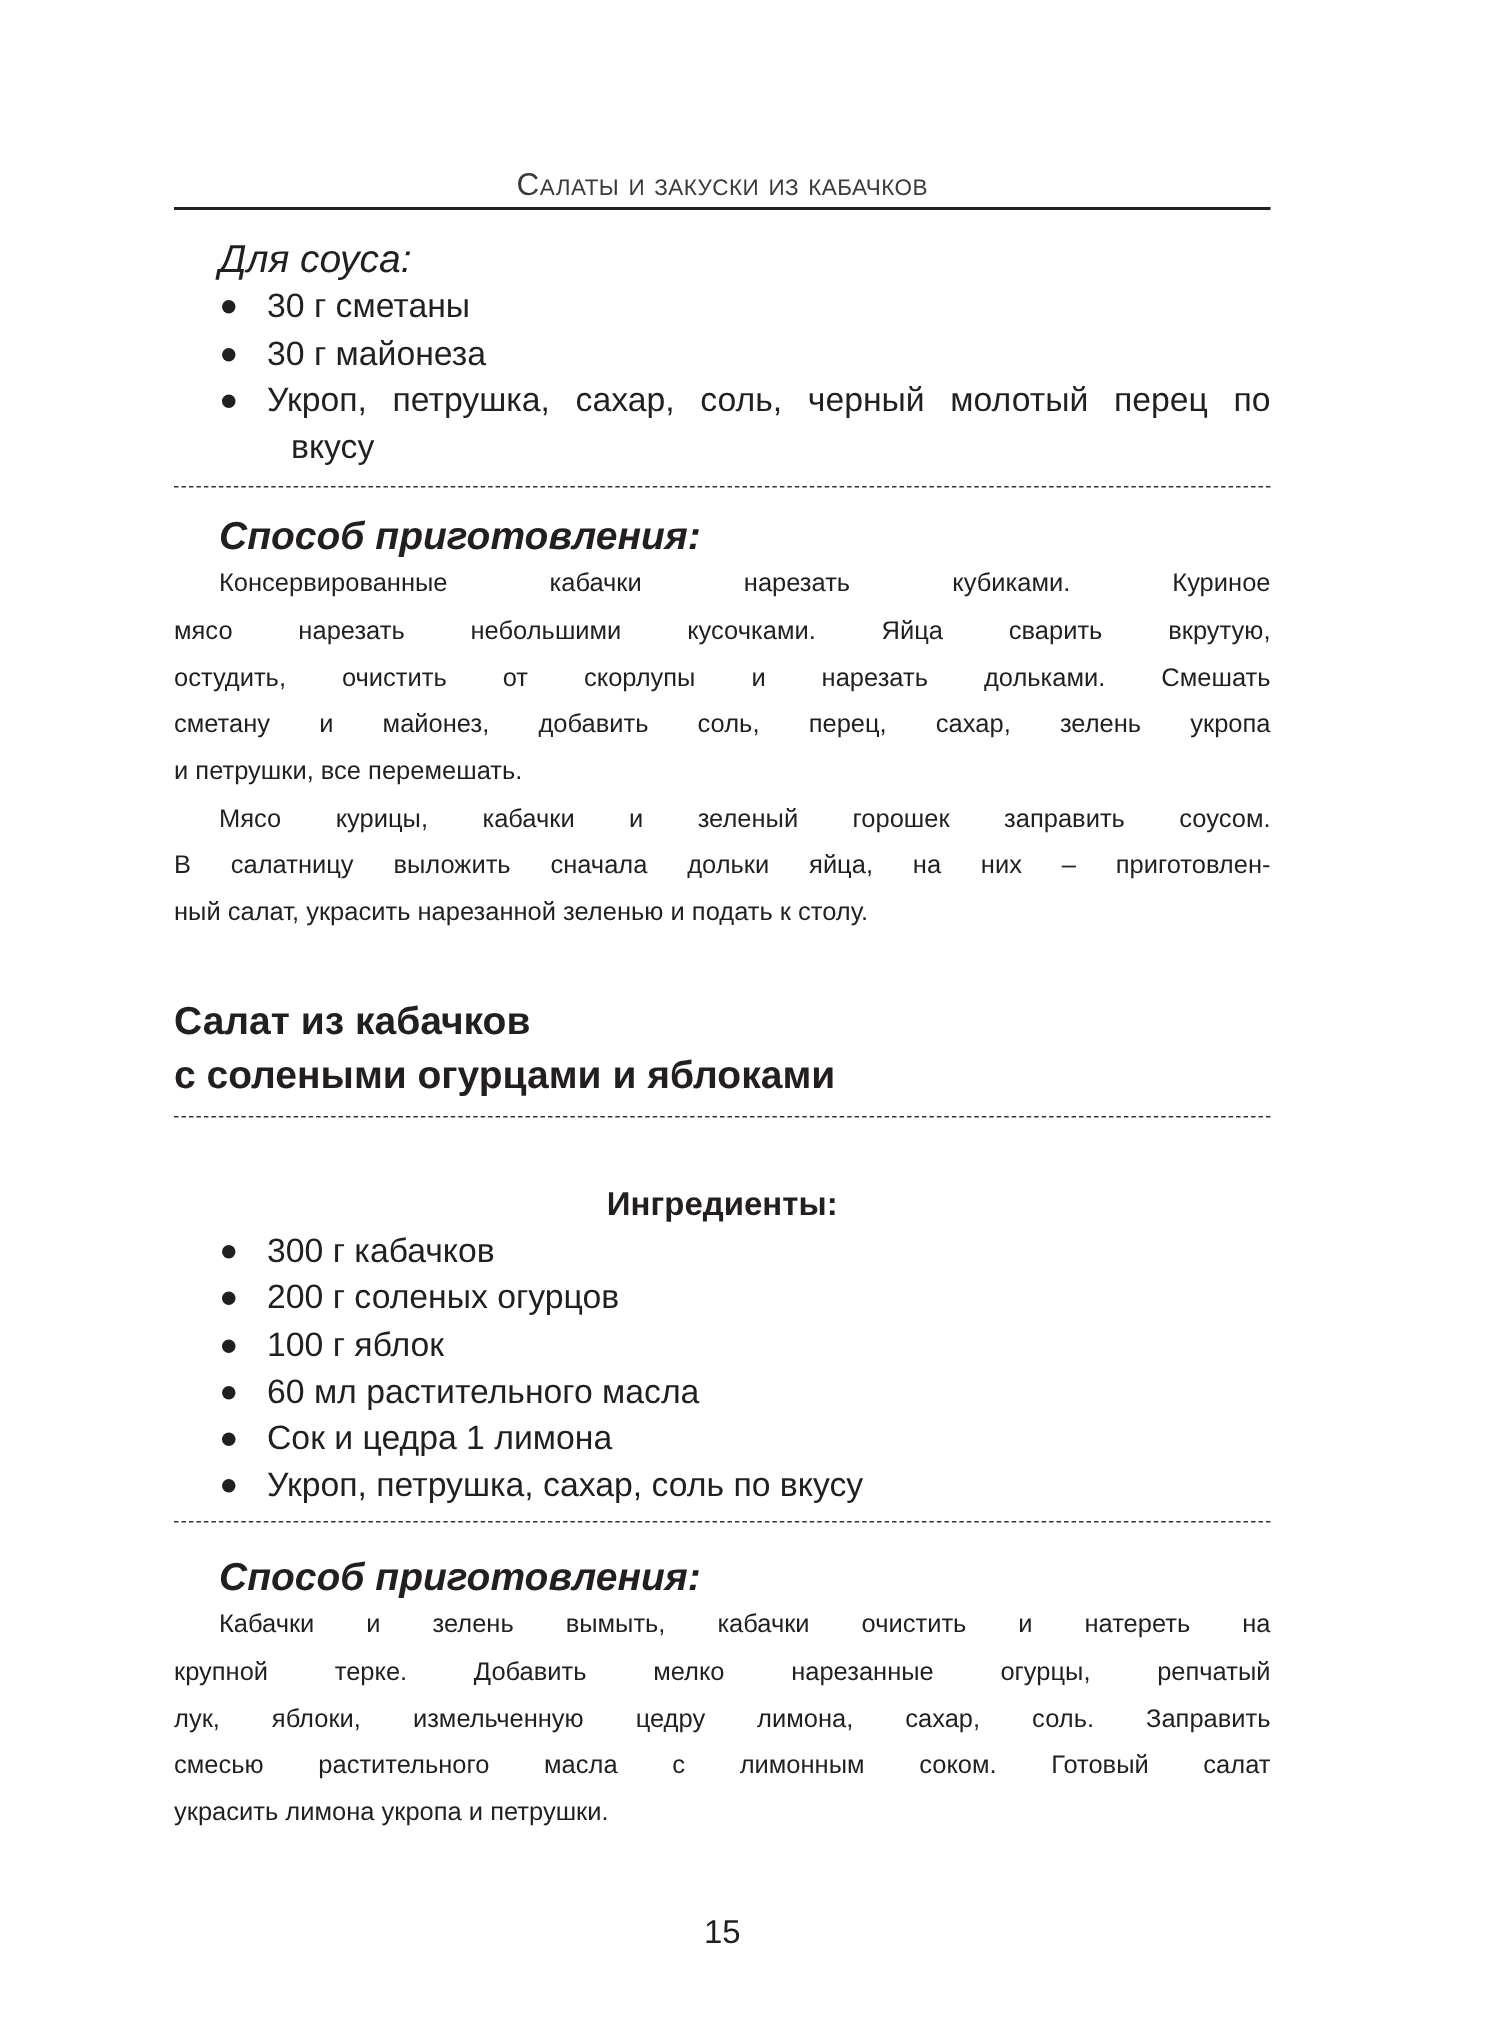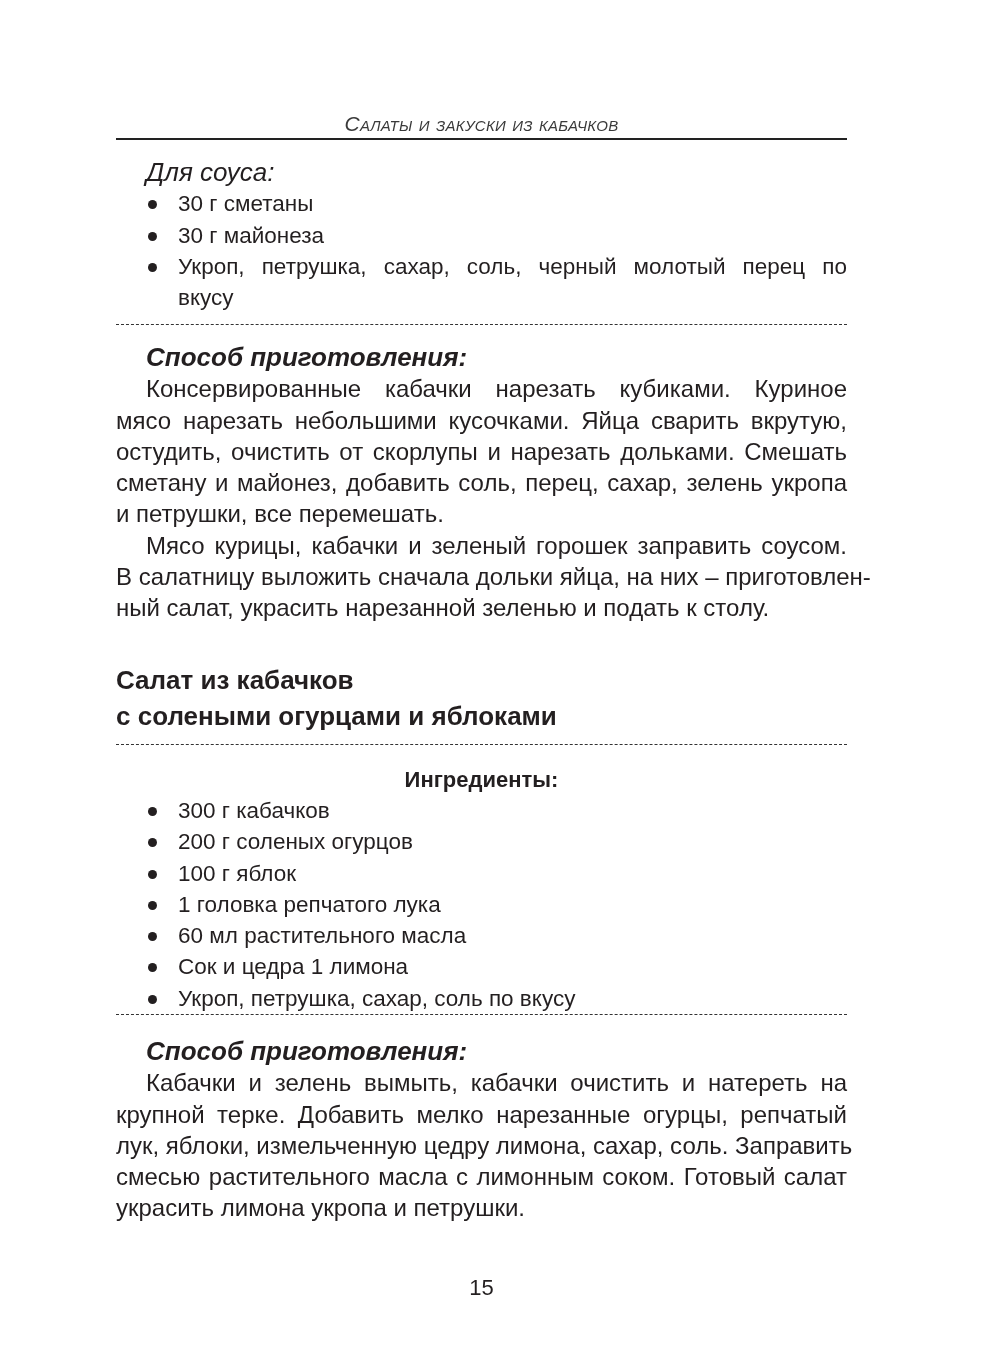--- a/index.html
+++ b/index.html
@@ -5,41 +5,41 @@
   html, body { margin: 0; padding: 0; background: #ffffff; }
   body {
     width: 1000px; height: 1346px; position: relative; overflow: hidden;
     font-family: "Liberation Sans", "DejaVu Sans", sans-serif;
     color: #231f20;
   }
   .page { position: absolute; left: 116px; top: 0; width: 731px; }
   .running-head {
     position: absolute; top: 112px; left: 0; width: 731px; text-align: center;
     font-family: "Liberation Sans", sans-serif; font-size: 21px; color: #3a3a3a;
-    letter-spacing: 0.3px; font-variant: small-caps; font-style: italic;
+    letter-spacing: 0.3px; font-variant: small-caps;
   }
   .running-rule {
     position: absolute; top: 138px; left: 0; width: 731px; height: 0;
     border-top: 2px solid #222;
   }
   .dashed {
     position: absolute; left: 0; width: 731px; height: 0;
     border-top: 1.6px dashed #333;
   }
   .block { position: absolute; left: 0; width: 731px; }
   .line { font-size: 26px; line-height: 31.3px; height: 31.3px; white-space: nowrap; }
   .italic-label { font-style: italic; padding-left: 30px; }
   .bold-italic-label { font-style: italic; font-weight: bold; padding-left: 30px; }
   ul.ingredients { list-style: none; margin: 0; padding: 0; }
   ul.ingredients li { position: relative; padding-left: 62px; font-size: 22.5px; line-height: 31.3px; }
   ul.ingredients li .bullet {
     position: absolute; left: 32px; top: 12px; width: 9px; height: 9px;
     border-radius: 50%; background: #231f20;
   }
-  .para { font-size: 24px; line-height: 31.3px; text-align: justify; text-align-last: left; }
+  .para { font-size: 17px; line-height: 31.3px; text-align: justify; text-align-last: left; }
   .para .pline { display: block; text-align: justify; text-align-last: justify; white-space: nowrap; }
   .para .pline.last { text-align-last: left; }
   .para .pline.first { text-indent: 30px; }
   .title {
     font-weight: bold; font-size: 26px; line-height: 36px;
   }
   .subhead { text-align: center; font-weight: bold; font-size: 22px; line-height: 30px; }
   .page-number {
     position: absolute; top: 1235px; left: 0; width: 731px; text-align: center;
     font-size: 22px;
@@ -55,21 +55,21 @@
   <div class="running-rule"></div>
 
   <div class="block" style="top:157px;">
     <div class="line italic-label">Для соуса:</div>
     <ul class="ingredients">
       <li><span class="bullet"></span><span>30 г сметаны</span></li>
       <li><span class="bullet"></span><span>30 г майонеза</span></li>
       <li>
           <span class="bullet"></span>
           <span style="display:block;text-align:justify;text-align-last:justify;white-space:nowrap;">Укроп, петрушка, сахар, соль, черный молотый перец по</span>
-          <span style="display:block;">вкусу</span>
+          <span style="display:block;margin-left:16px;">вкусу</span>
         </li>
     </ul>
   </div>
 
   <div class="dashed" style="top:324px;"></div>
 
   <div class="block" style="top:342px;">
     <div class="line bold-italic-label">Способ приготовления:</div>
     <div class="para">
       <span class="pline first">Консервированные кабачки нарезать кубиками. Куриное</span>
@@ -85,27 +85,26 @@
     </div>
   </div>
 
   <div class="block" style="top:662px;">
     <div class="title">Салат из кабачков</div>
     <div class="title">с солеными огурцами и яблоками</div>
   </div>
 
   <div class="dashed" style="top:744px;"></div>
 
-  <div class="block" style="top:765px;">
+  <div class="block" style="top:788px;">
     <div class="subhead">Ингредиенты:</div>
     <ul class="ingredients">
       <li><span class="bullet"></span><span>300 г кабачков</span></li>
       <li><span class="bullet"></span><span>200 г соленых огурцов</span></li>
       <li><span class="bullet"></span><span>100 г яблок</span></li>
-      <li><span class="bullet"></span><span>1 головка репчатого лука</span></li>
       <li><span class="bullet"></span><span>60 мл растительного масла</span></li>
       <li><span class="bullet"></span><span>Сок и цедра 1 лимона</span></li>
       <li><span class="bullet"></span><span>Укроп, петрушка, сахар, соль по вкусу</span></li>
     </ul>
   </div>
 
   <div class="dashed" style="top:1014px;"></div>
 
   <div class="block" style="top:1036px;">
     <div class="line bold-italic-label">Способ приготовления:</div>

